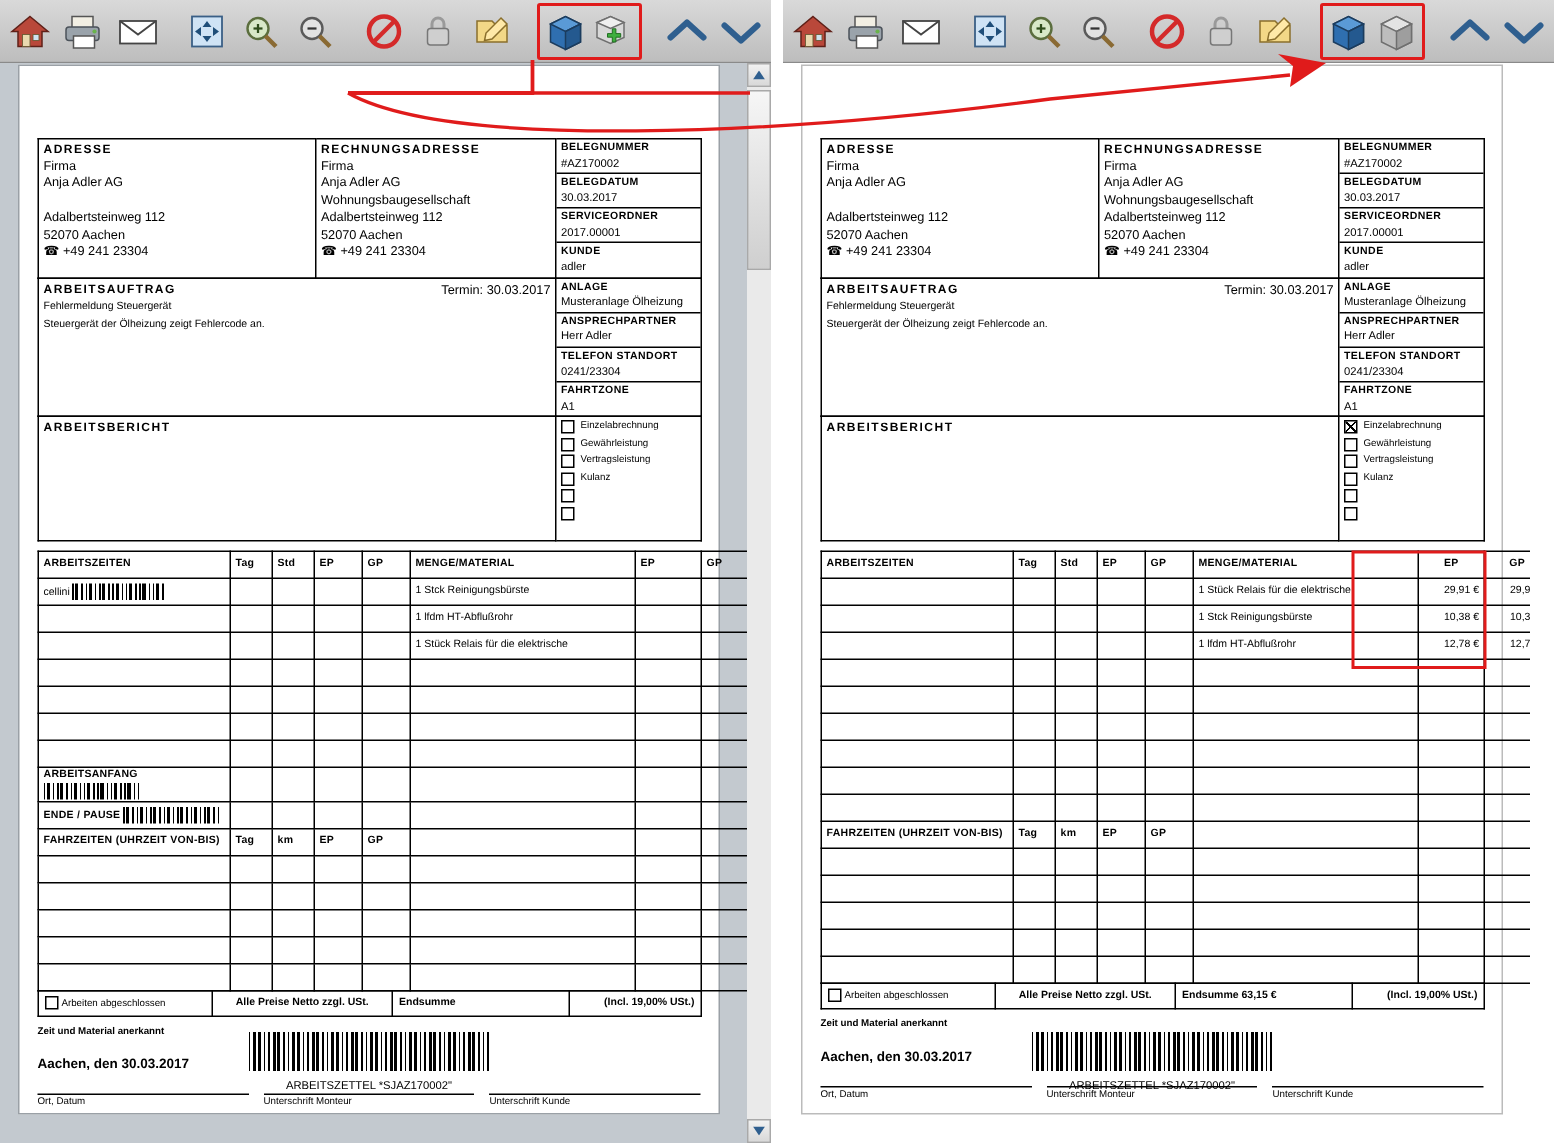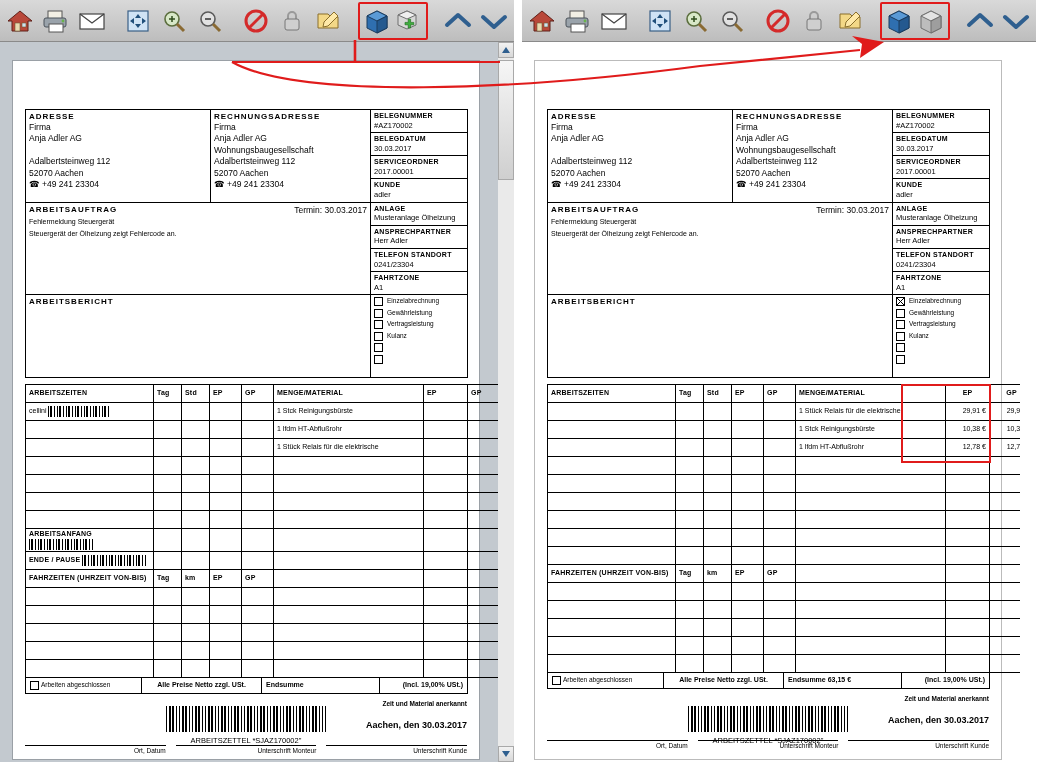--- a/index.html
+++ b/index.html
@@ -56,21 +56,21 @@
     border:1px solid #a9a9a9;box-sizing:border-box;
   }
 
   
   .page-area{
     position:absolute;left:0;top:42px;right:16px;bottom:0;
     background:#c3c9cf;
     overflow:hidden;
   }
   .doc{
-    position:absolute;left:12px;top:18px;width:468px;height:700px;
+    position:absolute;left:12px;top:1px;width:468px;height:700px;
     background:#fff;border:1px solid #9aa0a6;
     box-sizing:border-box;
   }
   .doc-inner{
     position:absolute;left:12px;top:48px;right:12px;
     font-size:8px;line-height:1.25;
   }
 
   table.form{border-collapse:collapse;width:100%;table-layout:fixed;}
   table.form td{border:1px solid #000;vertical-align:top;padding:2px 3px;}
@@ -118,21 +118,21 @@
     pointer-events:none;
   }
 
   
   table.foot{border-collapse:collapse;width:100%;table-layout:fixed;margin-top:0;}
   table.foot td{border:1px solid #000;padding:3px 4px;font-size:7px;}
   .endsum{font-weight:bold;font-size:10px;}
   .ust{font-weight:bold;font-size:8px;text-align:right;}
   .mittig{text-align:center;font-weight:bold;font-size:7px;}
 
-  .signblock{margin-top:6px;font-size:7.5px;text-align:right;}
+  .signblock{margin-top:6px;font-size:7.5px;}
   .signline{
     display:flex;gap:10px;margin-top:14px;
   }
   .sl{border-top:1px solid #000;flex:1;font-size:6.5px;padding-top:1px;}
 
   .bottom-barcode{
     position:absolute;left:0;right:0;bottom:14px;text-align:center;
   }
   .bc-big{
     display:inline-block;height:26px;width:160px;

